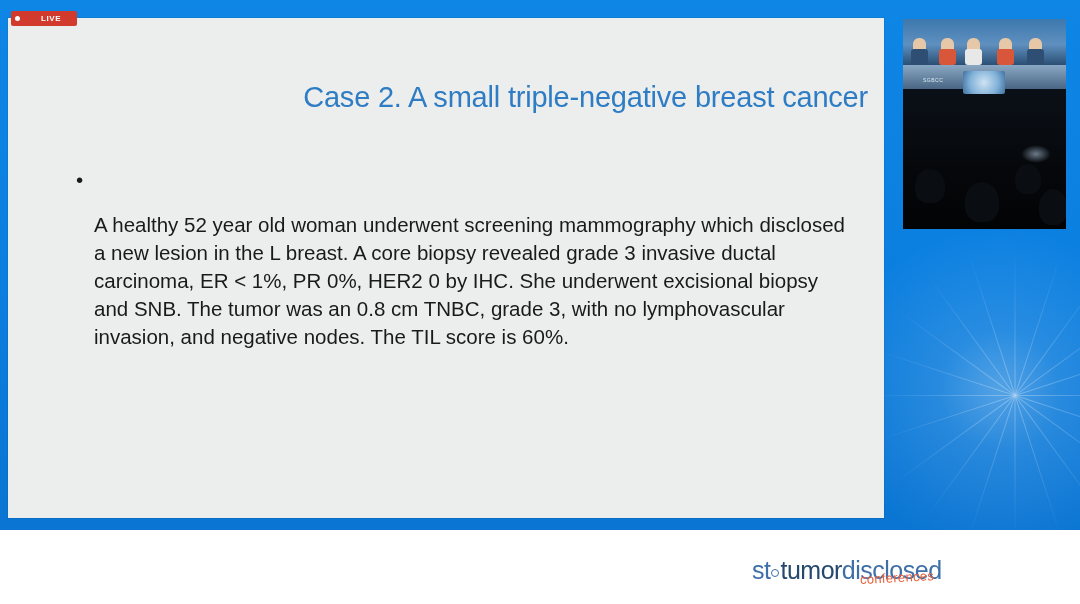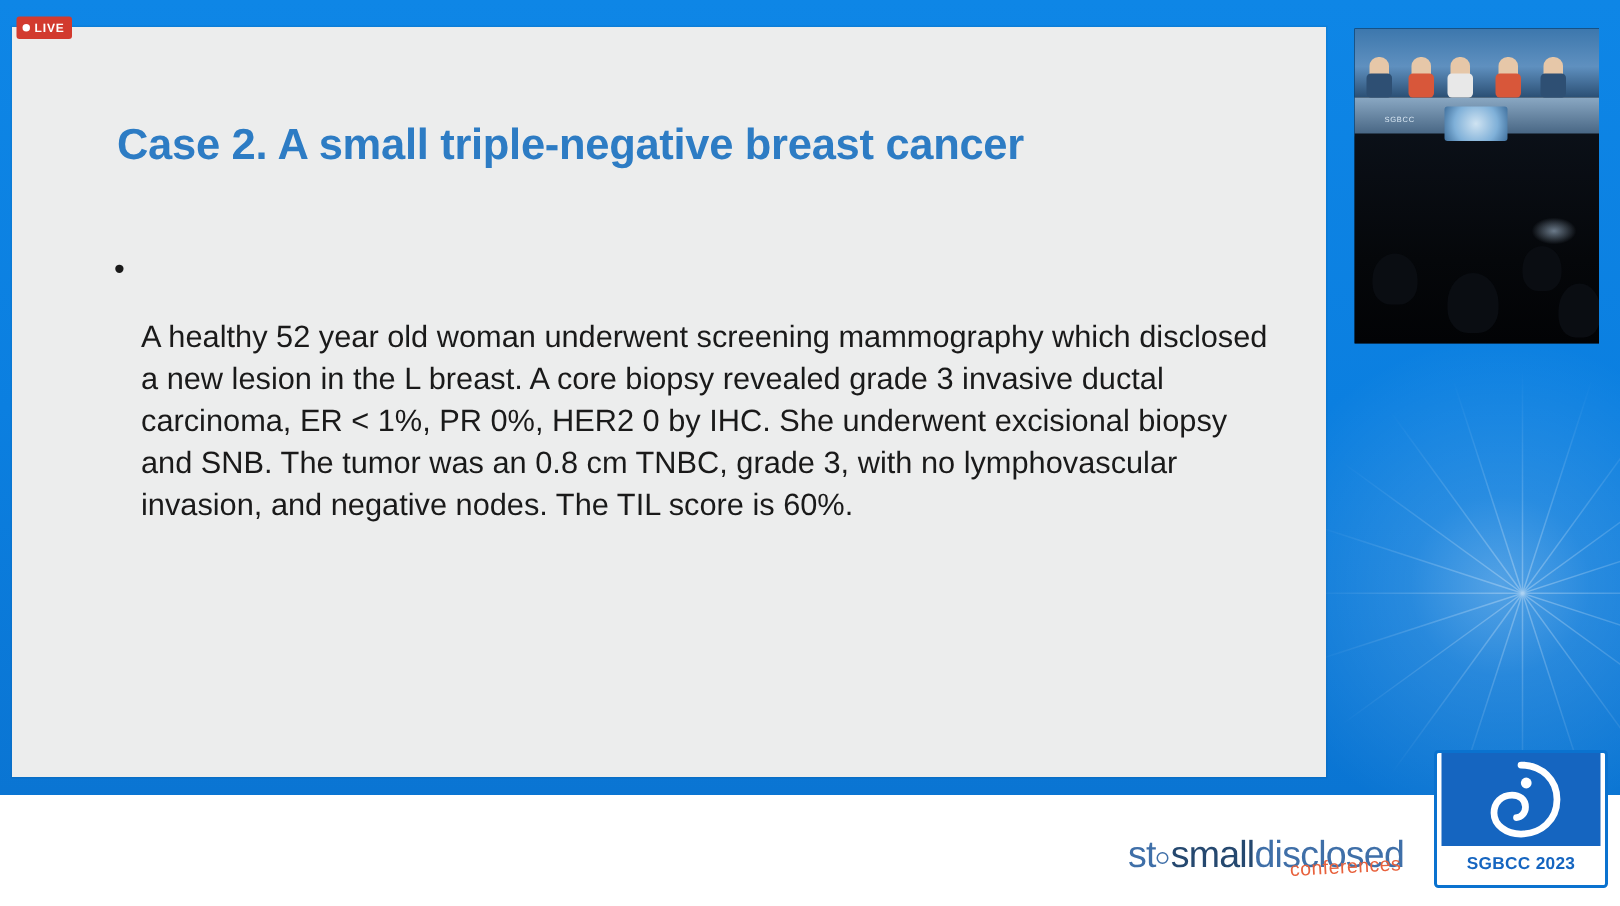--- a/index.html
+++ b/index.html
@@ -60,23 +60,24 @@
     background: #eceded;
     box-shadow: 0 0 0 1px rgba(0,0,0,0.06);
   }
   .slide-title {
     position: absolute;
     left: 70px;
     top: 62px;
     width: 790px;
     color: #2d7cc4;
     font-size: 29px;
-    font-weight: 700;
+    font-weight: 400;
     letter-spacing: -0.2px;
     line-height: 1.2;
+    text-align: right;
   }
   .slide-body {
     position: absolute;
     left: 68px;
     top: 148px;
     width: 775px;
     color: #1a1a1a;
     font-size: 20.5px;
     line-height: 1.37;
   }
@@ -96,26 +97,26 @@
     white-space: pre-line;
     margin-top: 45px;
   }
 
   
   .live-badge {
     position: absolute;
     left: 11px;
     top: 11px;
     height: 15px;
-    padding: 0 5px 0 4px;
+    padding: 0 16px 0 4px;
     background: #d23a2e;
     border-radius: 2px;
     display: flex;
     align-items: center;
-    gap: 3px;
+    gap: 21px;
     z-index: 20;
   }
   .live-dot {
     width: 5px;
     height: 5px;
     border-radius: 50%;
     background: #ffffff;
   }
   .live-label {
     color: #ffffff;
@@ -345,30 +346,21 @@
     <div class="vid-person b5"></div>
     <div class="vid-screen"></div>
     <div class="vid-logo-text">SGBCC</div>
     <div class="vid-glow"></div>
     <div class="vid-head h1"></div>
     <div class="vid-head h2"></div>
     <div class="vid-head h3"></div>
     <div class="vid-head h4"></div>
   </div>
 
-  <div class="sgbcc-badge">
-    <div class="sgbcc-mark">
-      <svg width="60" height="54" viewBox="0 0 60 54" aria-hidden="true">
-        <path d="M30 4 C44 4 54 14 54 27 C54 41 43 50 30 50 C20 50 12 44 12 36 C12 29 17 24 24 24 C29 24 33 27 33 32 C33 36 30 39 27 39" fill="none" stroke="#ffffff" stroke-width="4.5" stroke-linecap="round"></path>
-        <circle cx="33.5" cy="16" r="3.6" fill="#ffffff"></circle>
-      </svg>
-    </div>
-    <div class="sgbcc-year">SGBCC 2023</div>
-  </div>
 
   <div class="sg-wordmark">
     <div class="sg-word-main">
-      <span>st</span><span class="dot"></span><span class="dark">small</span><span>disclosed</span>
+      <span>st</span><span class="dot"></span><span class="dark">tumor</span><span>disclosed</span>
     </div>
     <div class="sg-word-sub">conferences</div>
   </div>
 
 </div>
 
 </body></html>

